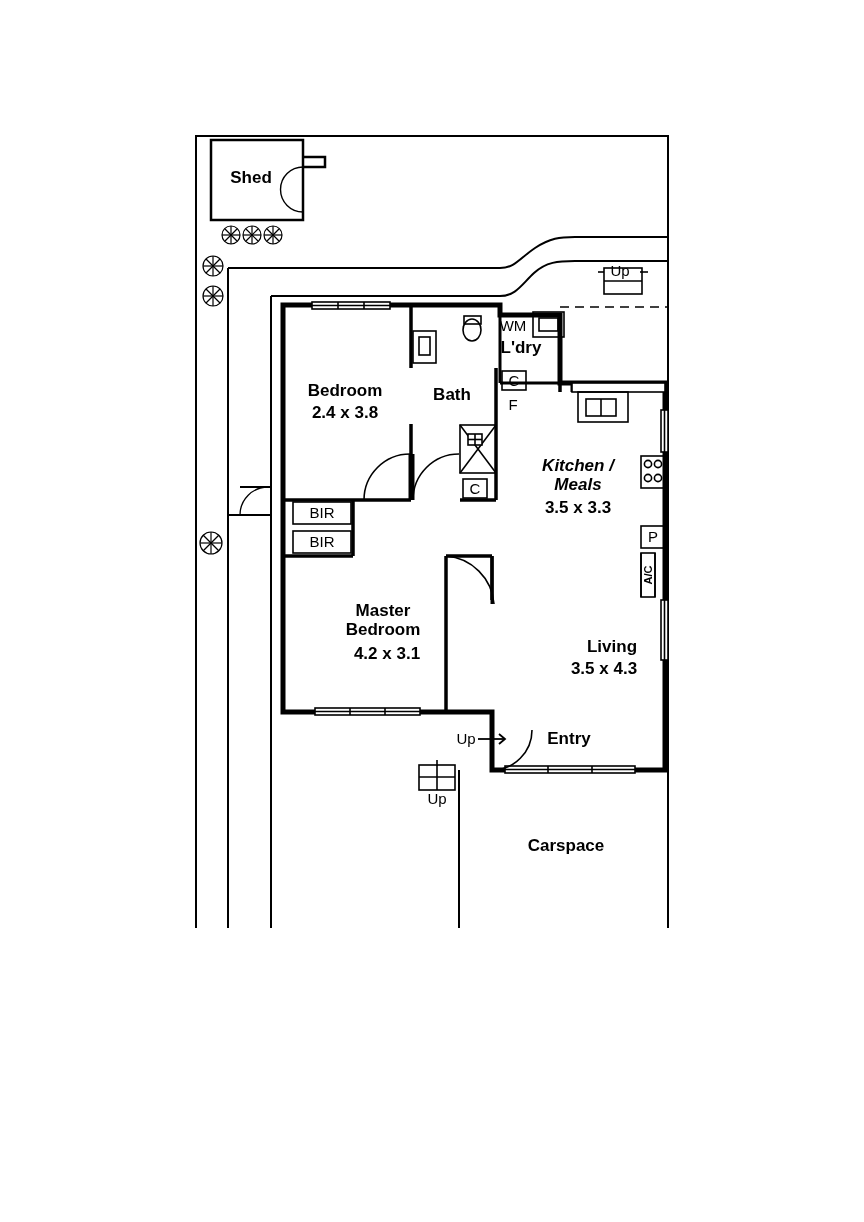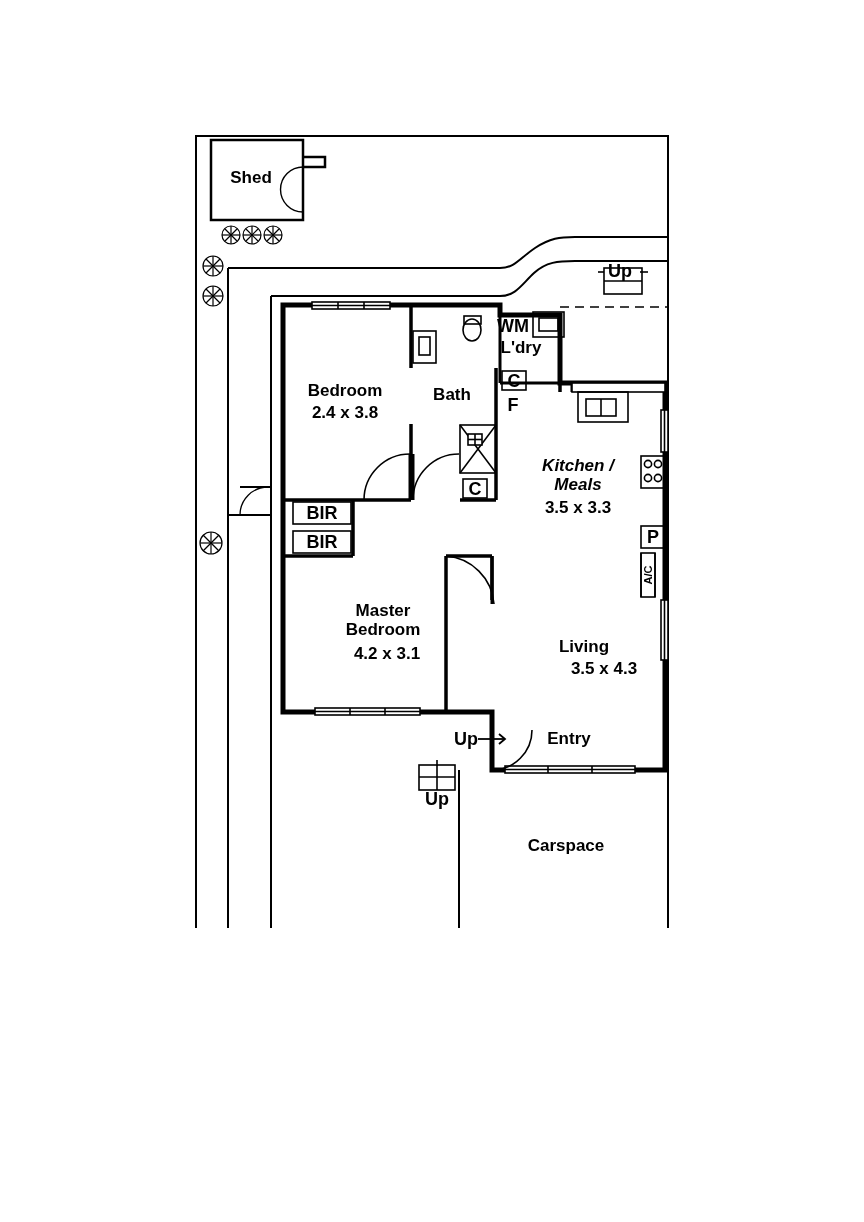--- a/index.html
+++ b/index.html
@@ -33,22 +33,22 @@
   }
   .lbl.room {
     font-size: 17px;
     font-weight: 700;
   }
   .lbl.dim {
     font-size: 17px;
     font-weight: 700;
   }
   .lbl.small {
-    font-size: 18px;
-    font-weight: 700;
+    font-size: 15px;
+    font-weight: 400;
   }
   .lbl.tiny {
     font-size: 11px;
     font-weight: 700;
   }
   .lbl.compass {
     font-size: 11px;
     font-weight: 700;
   }
   .ctr {
@@ -311,21 +311,21 @@
   <div class="lbl room ctr" style="left:521px; top:348px;">L'dry</div>
 
   <div class="lbl room ctr" style="left:578px; top:475px;font-style:italic;">Kitchen /
 Meals</div>
   <div class="lbl dim ctr" style="left:578px; top:508px;">3.5 x 3.3</div>
 
   <div class="lbl room ctr" style="left:383px; top:620px;">Master
 Bedroom</div>
   <div class="lbl dim ctr" style="left:387px; top:654px;">4.2 x 3.1</div>
 
-  <div class="lbl room ctr" style="left:584px; top:647px;">Living</div>
+  <div class="lbl room ctr" style="left:612px; top:647px;">Living</div>
   <div class="lbl dim ctr" style="left:580px; top:669px;margin-left:24px;">3.5 x 4.3</div>
 
   <div class="lbl room ctr" style="left:569px; top:739px;">Entry</div>
 
   <div class="lbl room ctr" style="left:566px; top:846px;">Carspace</div>
 
   <div class="lbl small ctr" style="left:513px; top:326px;">WM</div>
   <div class="lbl small ctr" style="left:514px; top:381px;">C</div>
   <div class="lbl small ctr" style="left:513px; top:405px;">F</div>
   <div class="lbl small ctr" style="left:475px; top:489px;">C</div>

